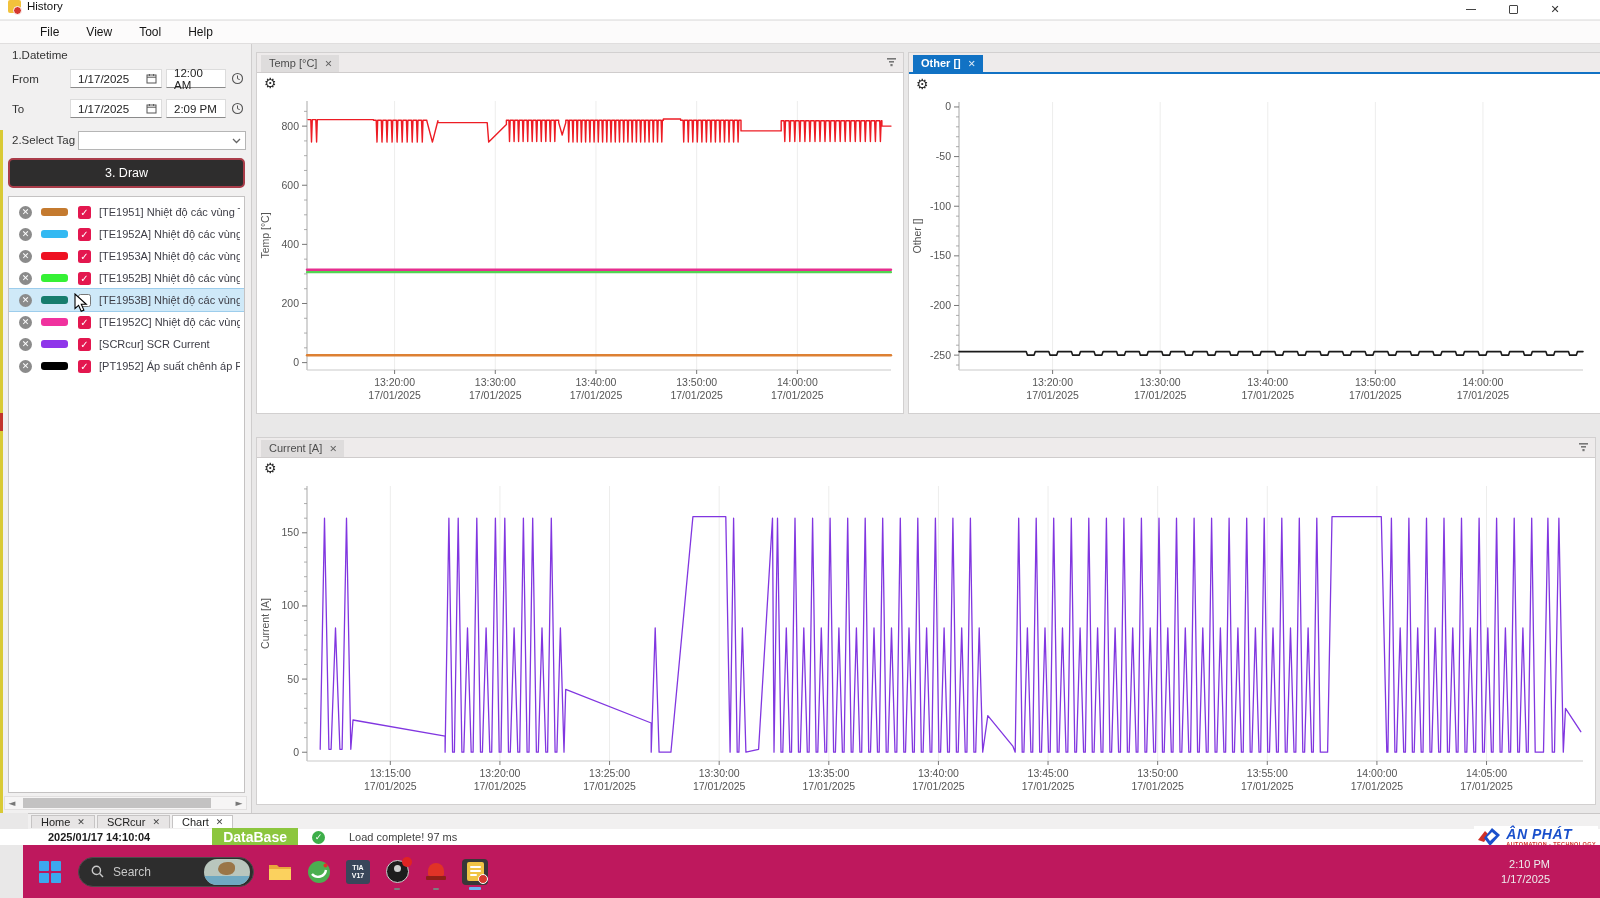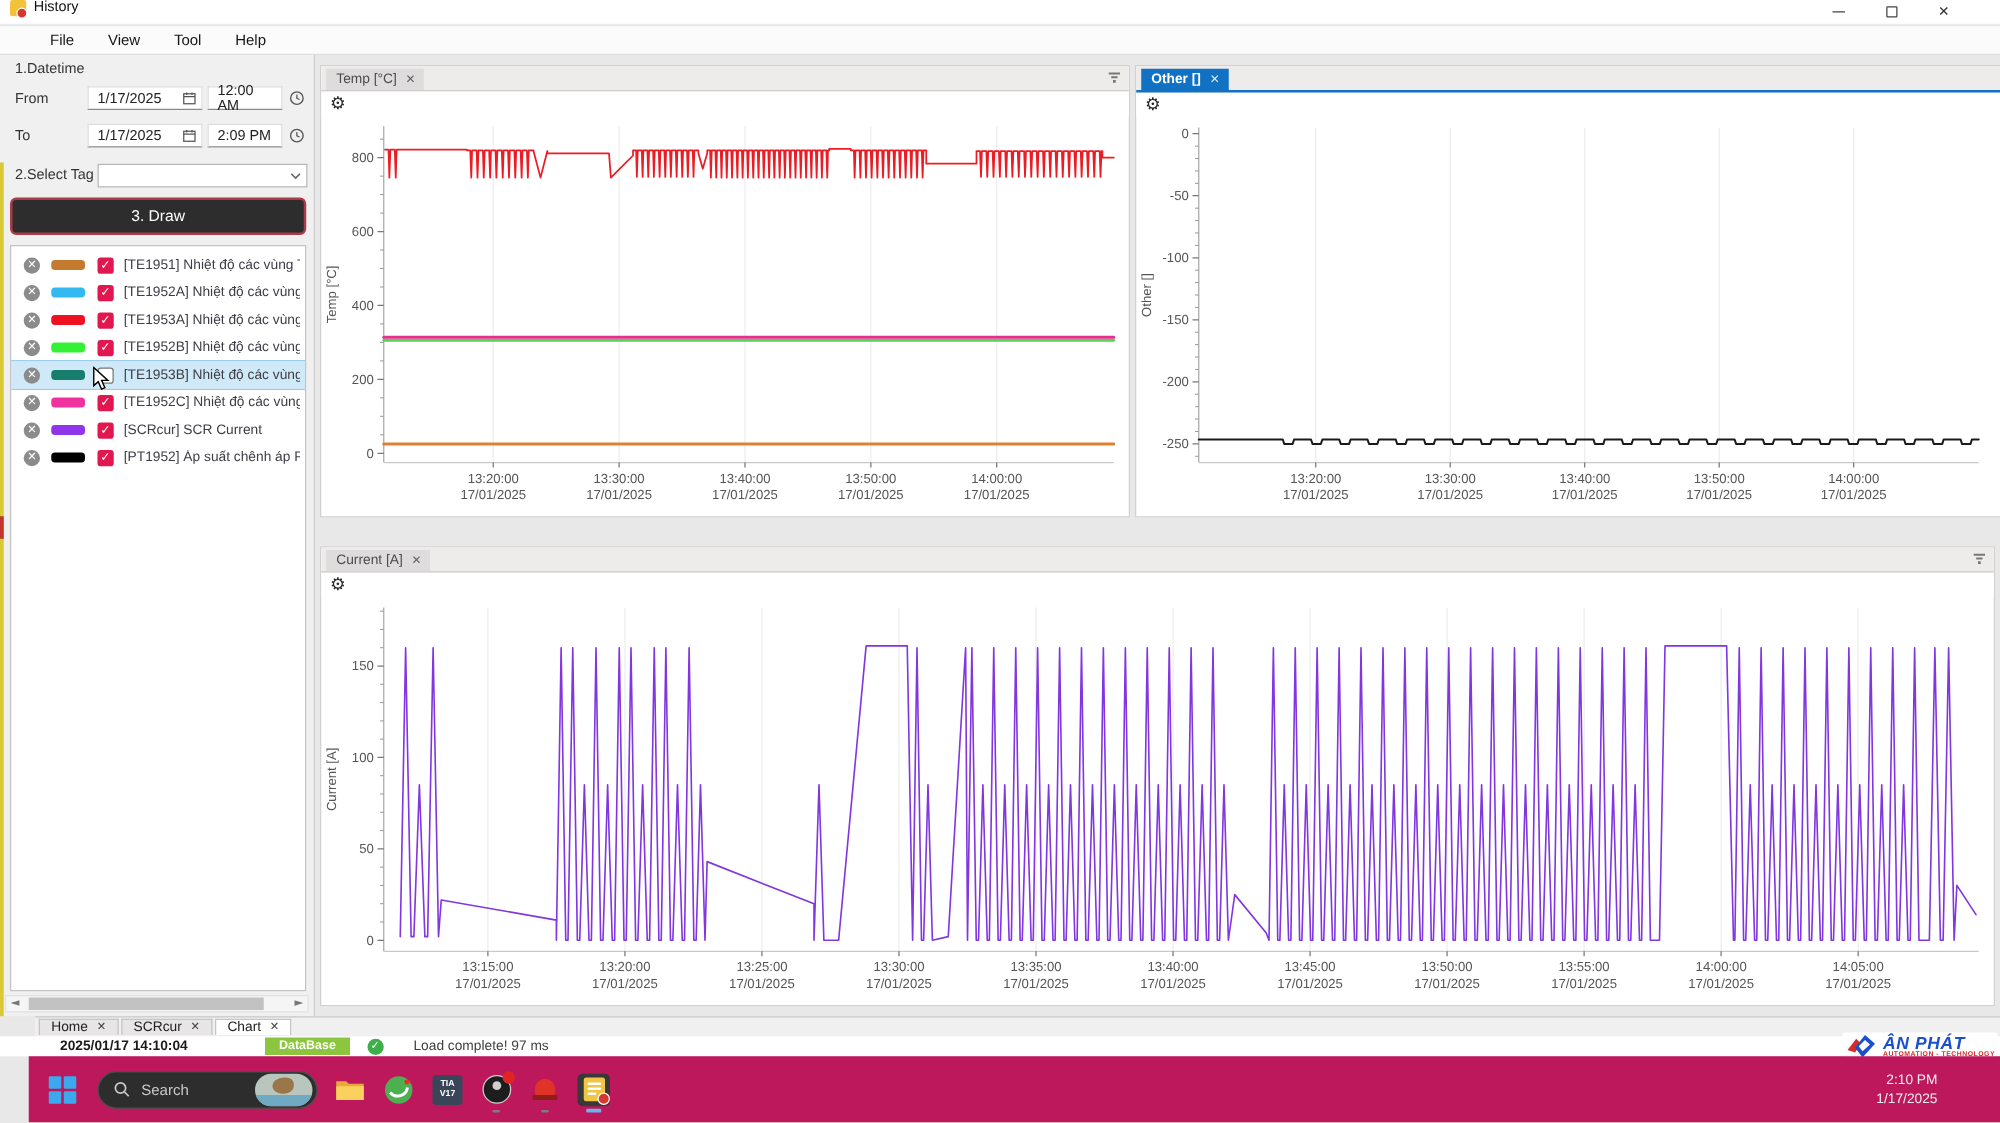--- a/index.html
+++ b/index.html
@@ -68,21 +68,21 @@
   .tabbar { position:absolute; left:0; right:0; top:813px; height:16px; background:#f1f0f0; border-top:1px solid #c9c7c7;
     display:flex; align-items:center; padding-left:3px; z-index:4;margin-left:28px;}
   .btab { display:flex; align-items:center; gap:7px; padding:0 9px; font-size:11px; color:#222;
     background:#e7e5e5; border:1px solid #c6c4c4; border-bottom:none; margin-right:2px;}
   .btab.active { background:#fff; }
   .btab .x { font-family:"DejaVu Sans", sans-serif; font-size:9px; color:#444;}
   
   .statusbar { position:absolute; left:0; right:0; top:829px; height:16px; background:#fff; display:flex;
     align-items:center; font-size:11px; z-index:4;}
   .st-time { margin-left:48px; color:#1b1b1b; font-weight:bold; }
-  .st-badge { margin-left:62px; background:#8cc63e; color:#fff; font-weight:bold; font-size:10px;
+  .st-badge { margin-left:62px; background:#8cc63e; color:#fff; font-weight:bold; font-size:14px;
     padding:1px 11px 2px; }
   .st-check { margin-left:14px; width:13px; height:13px; border-radius:50%; background:#3dae49; color:#fff;
     font-size:9px; line-height:13px; text-align:center; font-family:"DejaVu Sans", sans-serif;}
   .st-msg { margin-left:24px; color:#3f3f3f; }
   .logo { margin-left:auto; margin-right:2px; display:flex; align-items:center; gap:4px; background:#fff; padding:0 2px;}
   .logo-txt { line-height:1; }
   .logo-name { color:#1a50cc; font-weight:bold; font-style:italic; font-size:14px; letter-spacing:.5px;}
   .logo-sub { color:#d03028; font-size:5.5px; font-weight:bold; letter-spacing:.4px; margin-top:1px;}
   
   .taskbar { position:absolute; left:0; right:0; top:845px; height:53px; background:#be185d; display:flex; align-items:center; z-index:6;margin-left:23px;}

